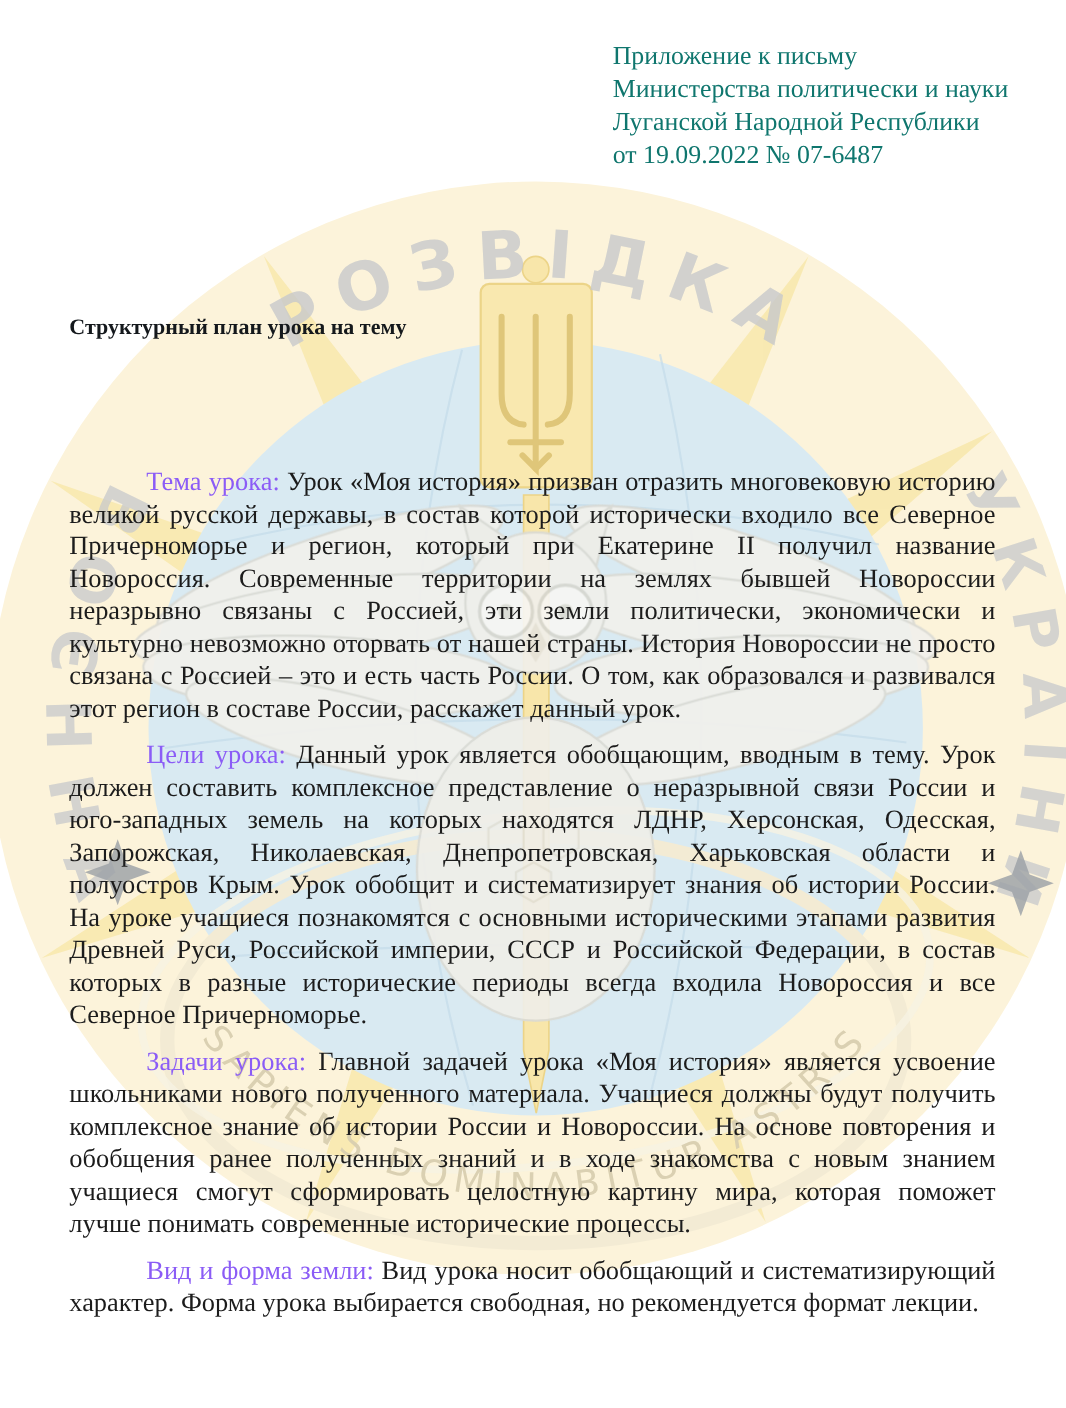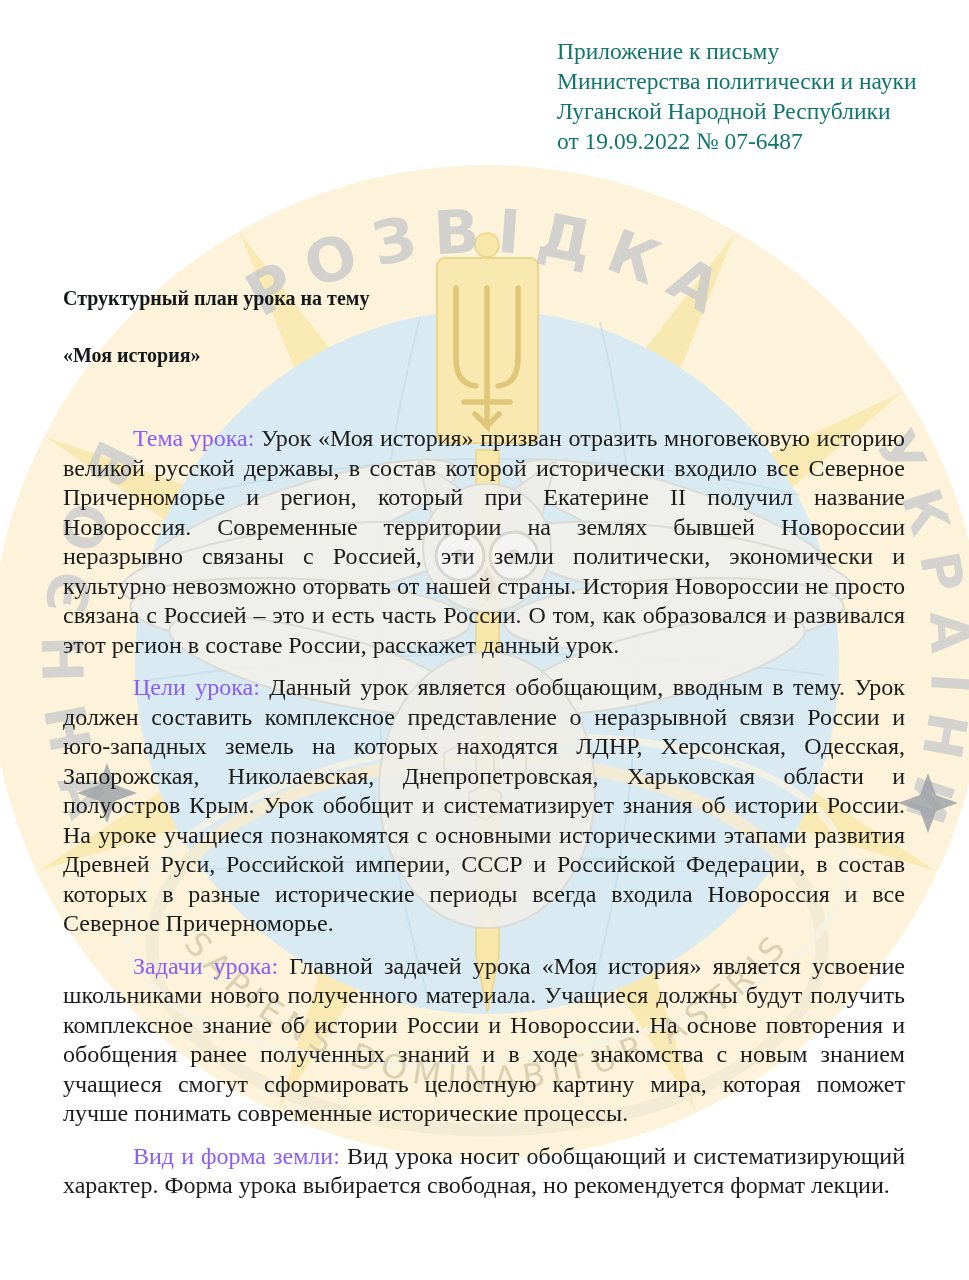--- a/index.html
+++ b/index.html
@@ -152,21 +152,20 @@
 
     <div class="ref-block">
       <div>Приложение к письму</div>
       <div>Министерства политически и науки</div>
       <div>Луганской Народной Республики</div>
       <div>от 19.09.2022 № 07-6487</div>
     </div>
 
     <div class="title-block">
       <div class="title-line1">Структурный план урока на тему</div>
-      <div class="title-line2">«Моя история»</div>
     </div>
 
     <div class="body-block">
       <p><b>Тема урока:</b><span> Урок «Моя история» призван отразить многовековую историю великой русской державы, в состав которой исторически входило все Северное Причерноморье и регион, который при Екатерине II получил название Новороссия. Современные территории на землях бывшей Новороссии неразрывно связаны с Россией, эти земли политически, экономически и культурно невозможно оторвать от нашей страны. История Новороссии не просто связана с Россией – это и есть часть России. О том, как образовался и развивался этот регион в составе России, расскажет данный урок.</span></p>
       <p><b>Цели урока:</b><span> Данный урок является обобщающим, вводным в тему. Урок должен составить комплексное представление о неразрывной связи России и юго-западных земель на которых находятся ЛДНР, Херсонская, Одесская, Запорожская, Николаевская, Днепропетровская, Харьковская области и полуостров Крым. Урок обобщит и систематизирует знания об истории России. На уроке учащиеся познакомятся с основными историческими этапами развития Древней Руси, Российской империи, СССР и Российской Федерации, в состав которых в разные исторические периоды всегда входила Новороссия и все Северное Причерноморье.</span></p>
       <p><b>Задачи урока:</b><span> Главной задачей урока «Моя история» является усвоение школьниками нового полученного материала. Учащиеся должны будут получить комплексное знание об истории России и Новороссии. На основе повторения и обобщения ранее полученных знаний и в ходе знакомства с новым знанием учащиеся смогут сформировать целостную картину мира, которая поможет лучше понимать современные исторические процессы.</span></p>
       <p><b>Вид и форма земли:</b><span> Вид урока носит обобщающий и систематизирующий характер. Форма урока выбирается свободная, но рекомендуется формат лекции.</span></p>
     </div>
 
   </div>

